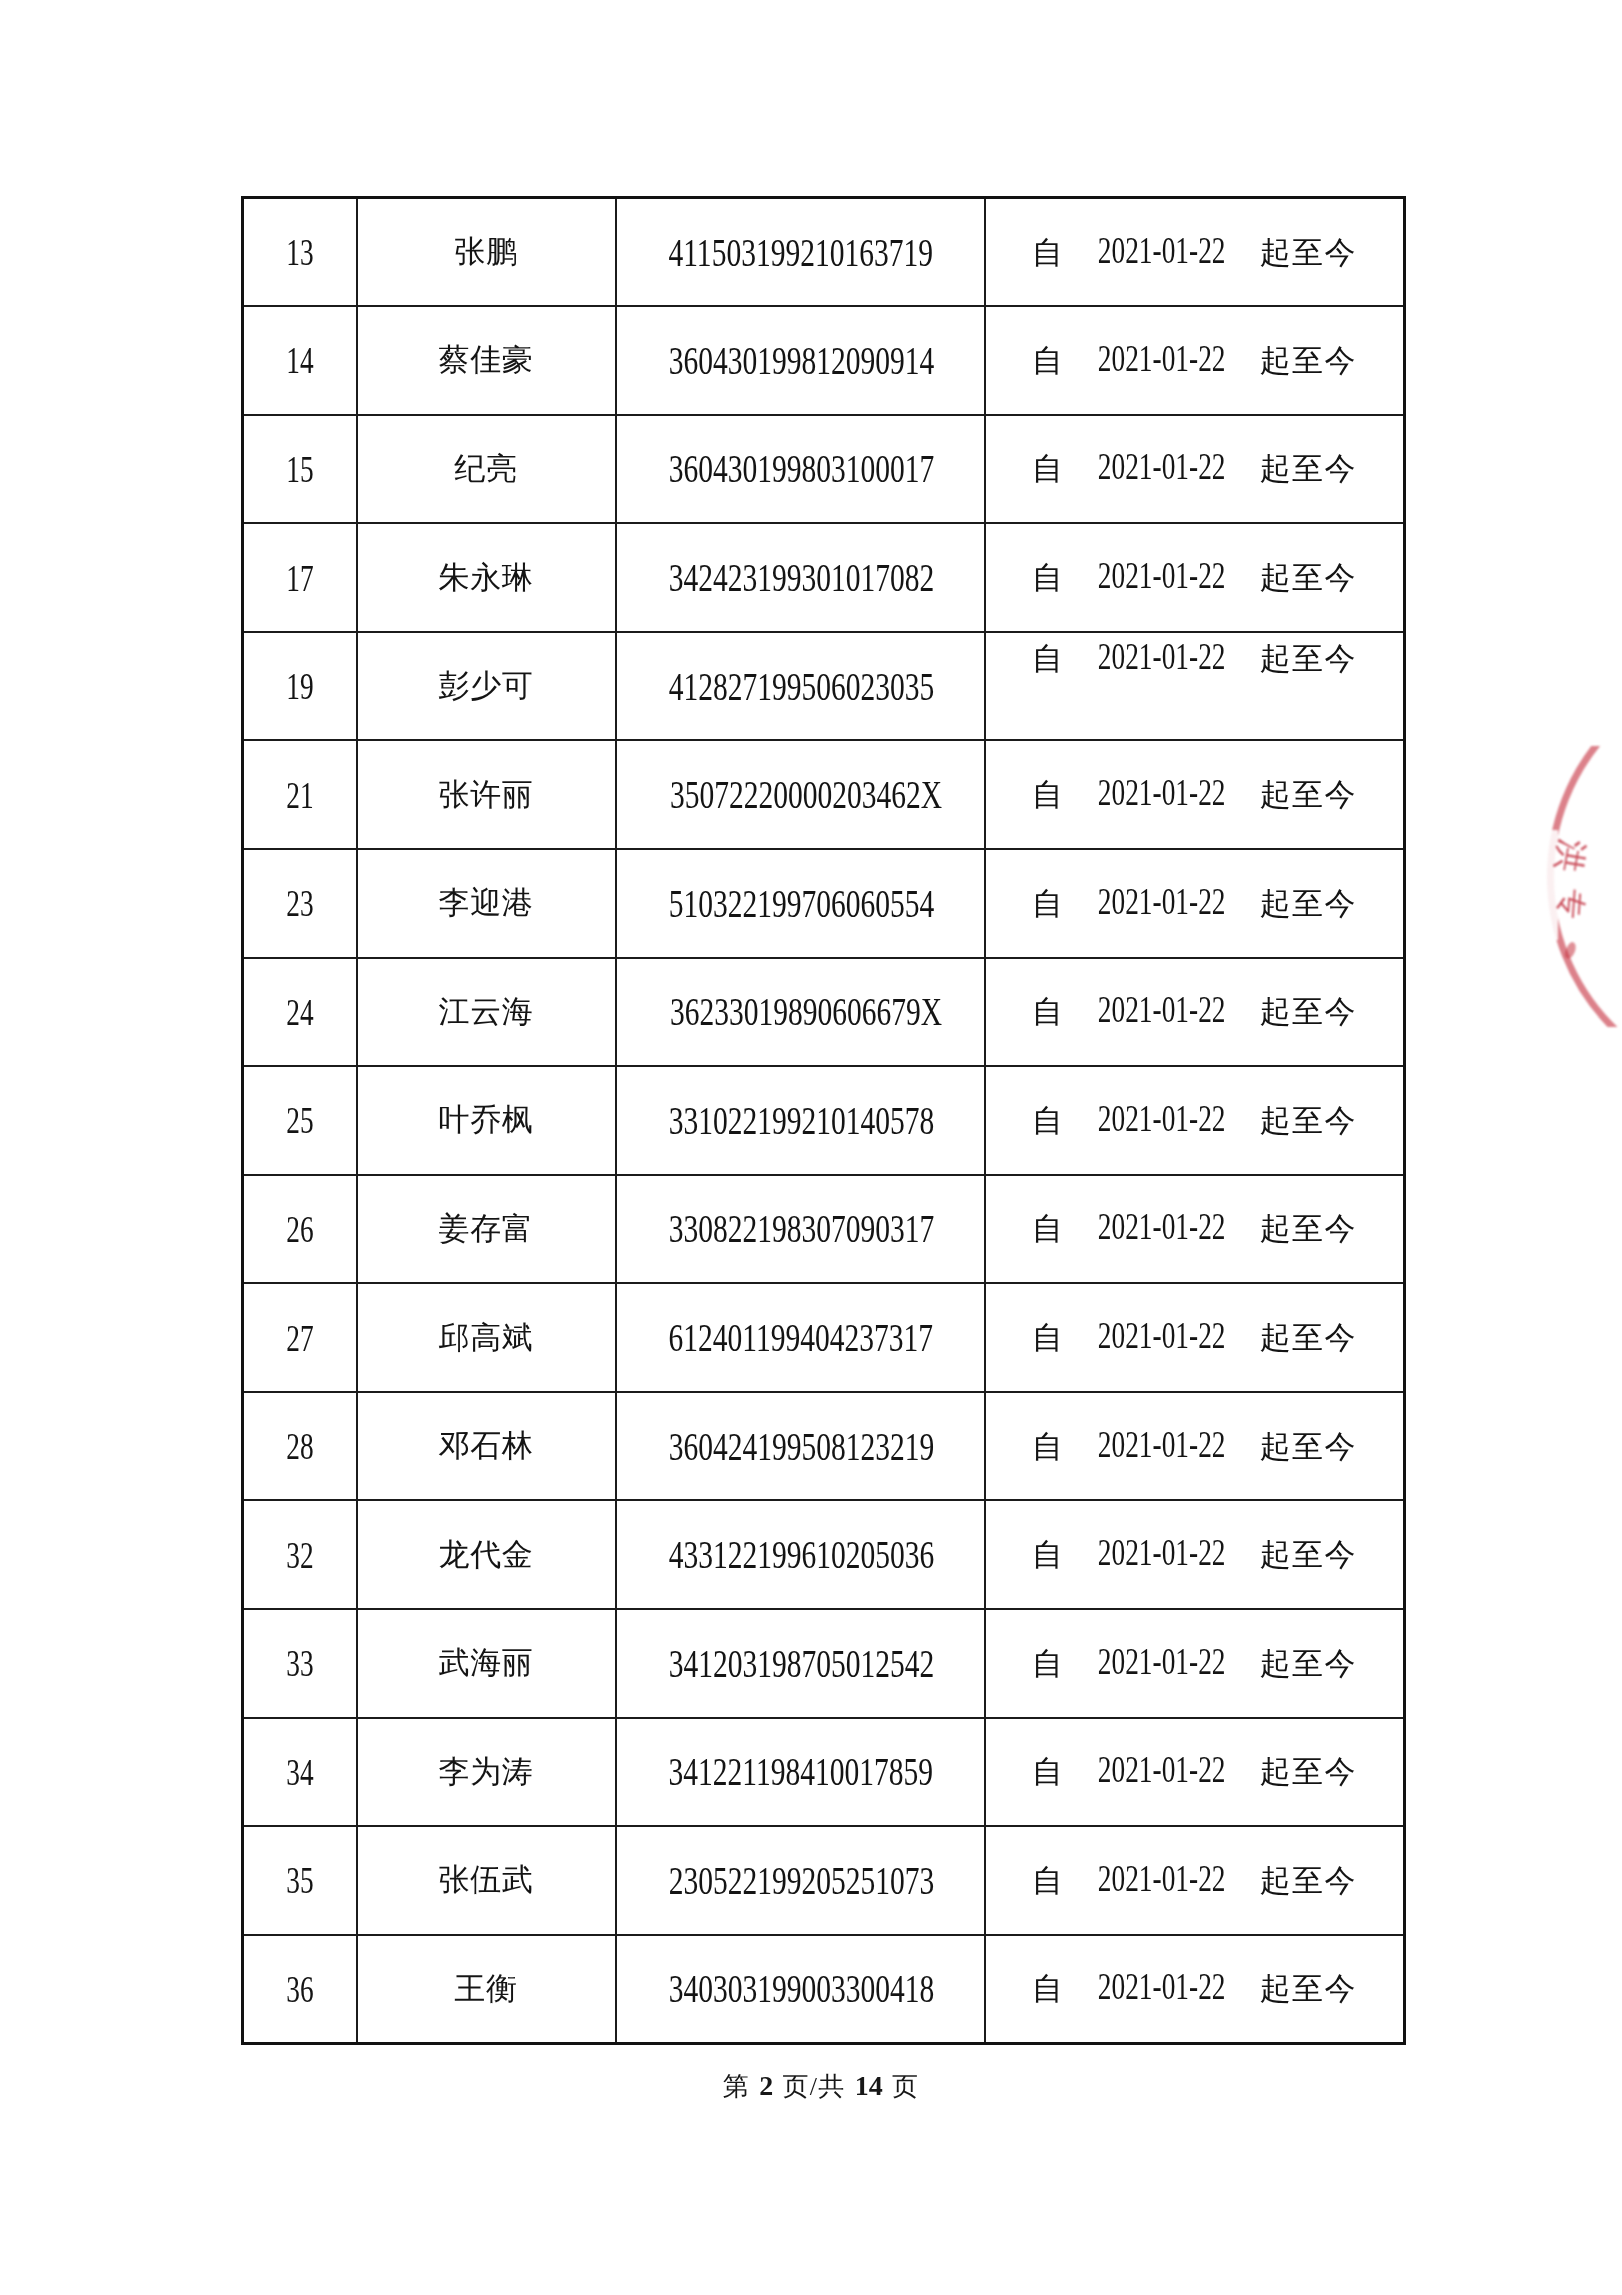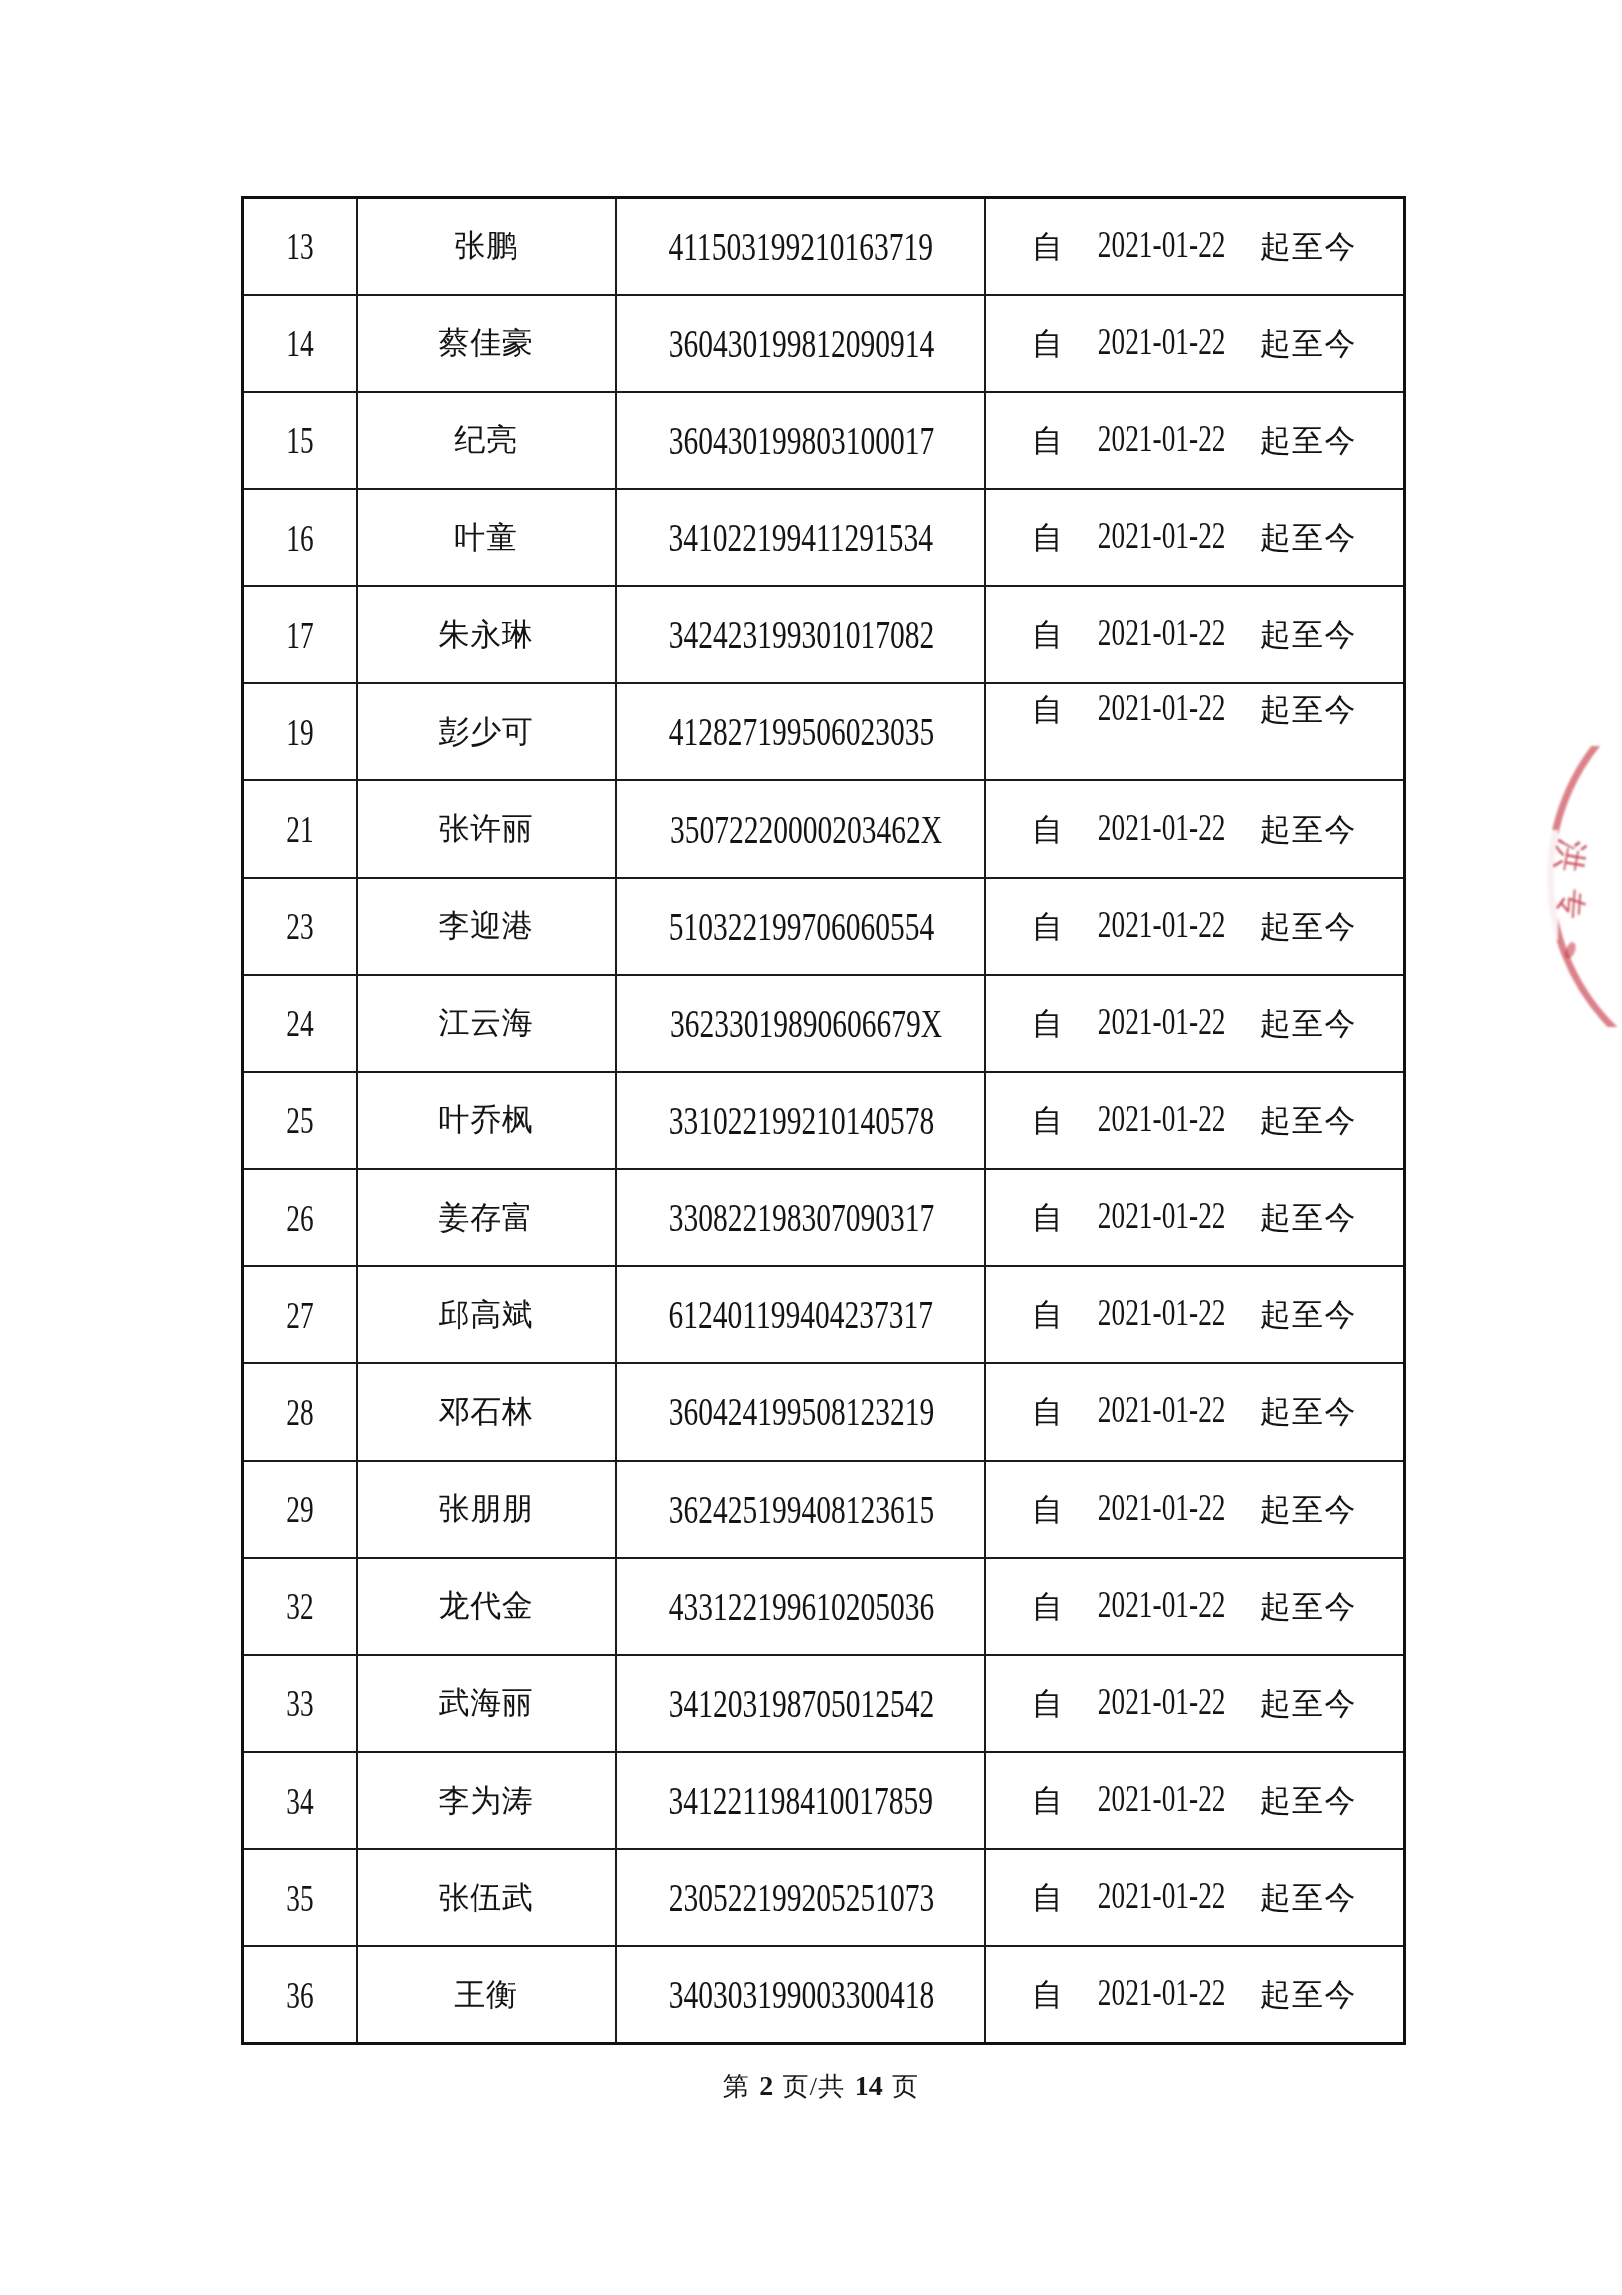--- a/index.html
+++ b/index.html
@@ -171,36 +171,20 @@
         <span class="num b-id">360430199803100017</span>
       </td>
       <td class="c-date">
         <span class="cell-inner">
           <span class="cjk">自</span><span class="num date-num b-pdate">2021-01-22</span><span class="cjk">起至今</span>
         </span>
       </td>
     </tr>
         <tr>
       <td class="c-no">
-        <span class="num b-no">16</span>
-      </td>
-      <td class="c-name">
-        <span class="cjk b-name">叶童</span>
-      </td>
-      <td class="c-id">
-        <span class="num b-id">341022199411291534</span>
-      </td>
-      <td class="c-date">
-        <span class="cell-inner">
-          <span class="cjk">自</span><span class="num date-num b-pdate">2021-01-22</span><span class="cjk">起至今</span>
-        </span>
-      </td>
-    </tr>
-        <tr>
-      <td class="c-no">
         <span class="num b-no">17</span>
       </td>
       <td class="c-name">
         <span class="cjk b-name">朱永琳</span>
       </td>
       <td class="c-id">
         <span class="num b-id">342423199301017082</span>
       </td>
       <td class="c-date">
         <span class="cell-inner">
@@ -322,36 +306,20 @@
     </tr>
         <tr>
       <td class="c-no">
         <span class="num b-no">28</span>
       </td>
       <td class="c-name">
         <span class="cjk b-name">邓石林</span>
       </td>
       <td class="c-id">
         <span class="num b-id">360424199508123219</span>
-      </td>
-      <td class="c-date">
-        <span class="cell-inner">
-          <span class="cjk">自</span><span class="num date-num b-pdate">2021-01-22</span><span class="cjk">起至今</span>
-        </span>
-      </td>
-    </tr>
-        <tr>
-      <td class="c-no">
-        <span class="num b-no">29</span>
-      </td>
-      <td class="c-name">
-        <span class="cjk b-name">张朋朋</span>
-      </td>
-      <td class="c-id">
-        <span class="num b-id">362425199408123615</span>
       </td>
       <td class="c-date">
         <span class="cell-inner">
           <span class="cjk">自</span><span class="num date-num b-pdate">2021-01-22</span><span class="cjk">起至今</span>
         </span>
       </td>
     </tr>
         <tr>
       <td class="c-no">
         <span class="num b-no">32</span>

